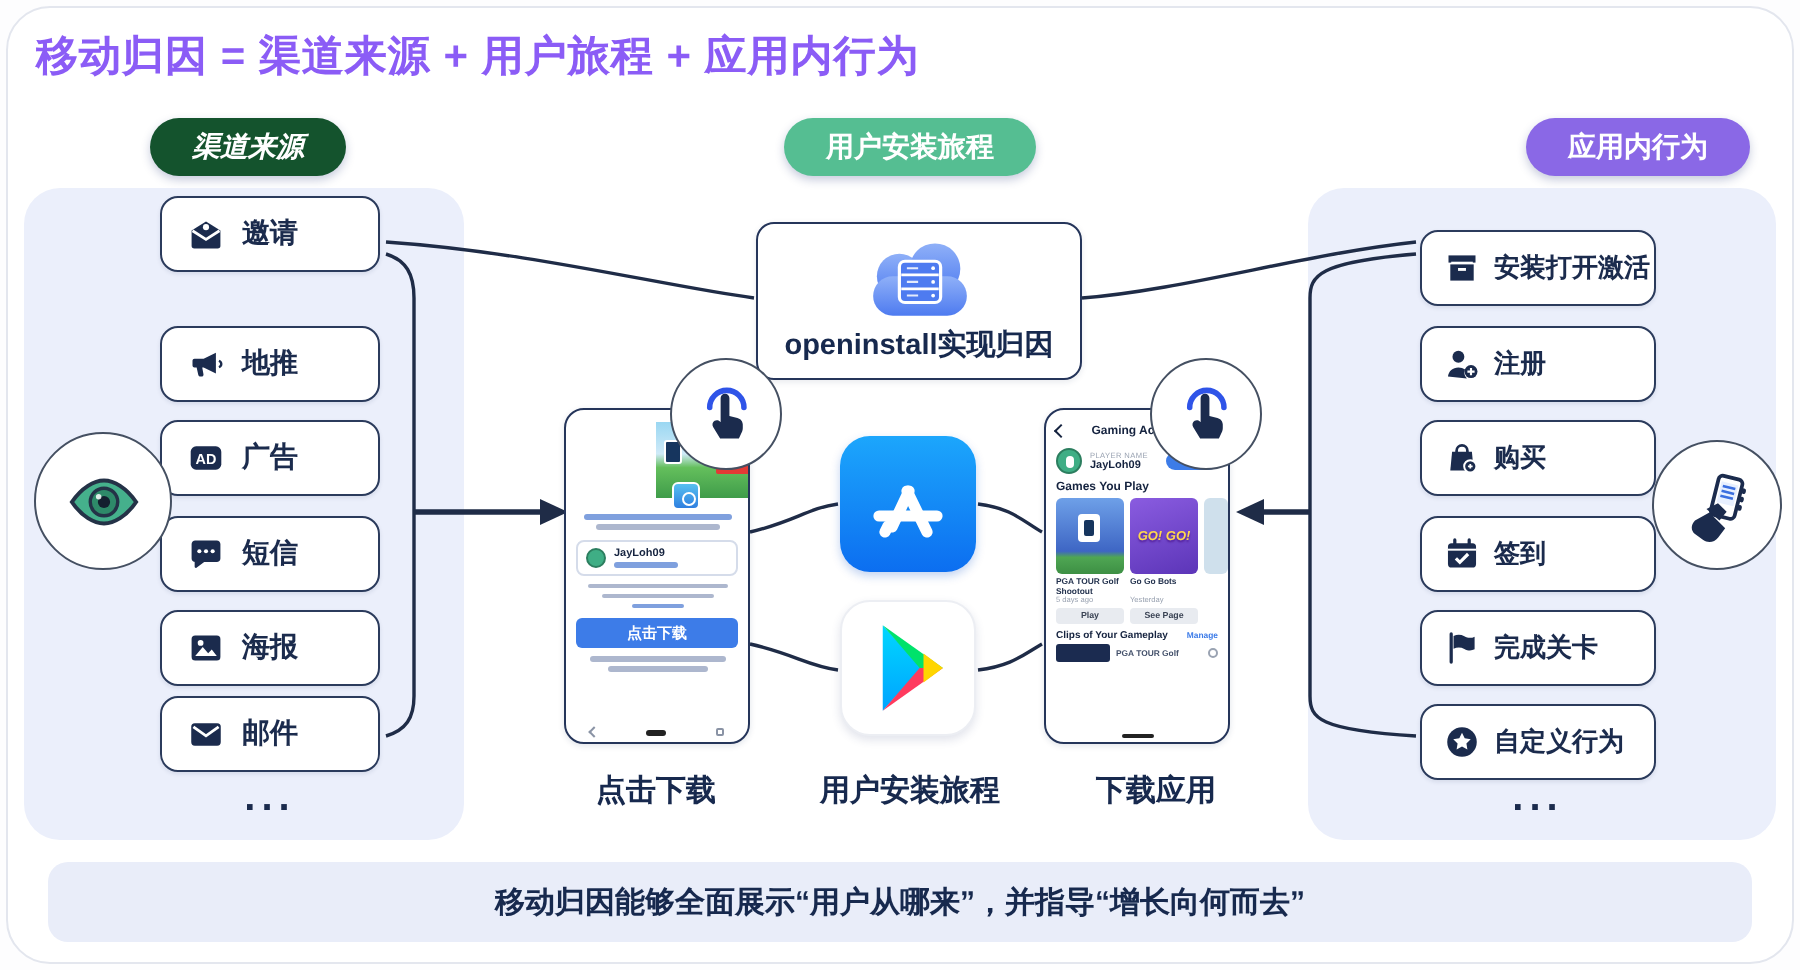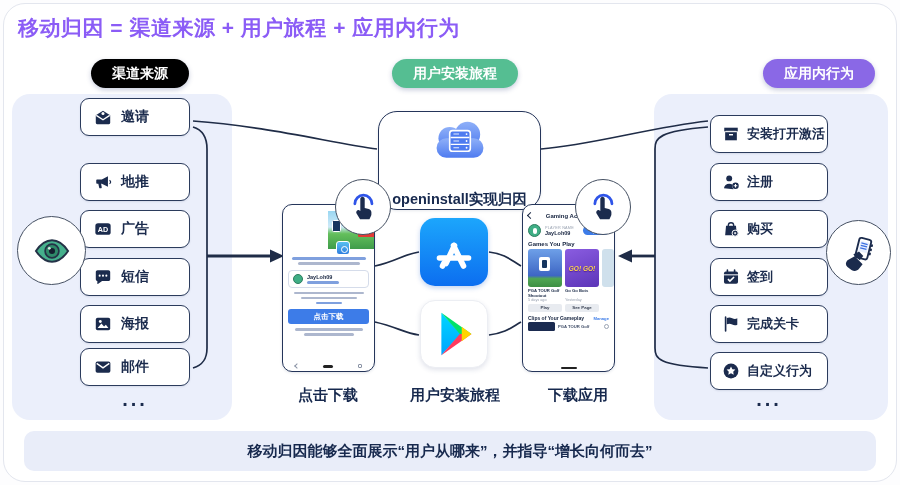--- a/index.html
+++ b/index.html
@@ -3,43 +3,43 @@
 <meta charset="utf-8">
 <style>
   html,body{margin:0;padding:0;background:#fff;}
   *{box-sizing:border-box;}
   body{font-family:"Liberation Sans", sans-serif;}
   .stage{position:relative;width:900px;height:485px;background:#fdfdfe;overflow:hidden;}
   .card{position:absolute;left:3px;top:3px;right:3px;bottom:3px;background:#fff;border:1px solid #E3E6EE;border-radius:22px;}
   .title{position:absolute;left:18px;top:14px;font-size:21px;font-weight:800;color:#8b5cf6;letter-spacing:.5px;}
   .badge{position:absolute;top:59px;height:29px;line-height:29px;padding:0 21px;border-radius:15px;
          color:#fff;font-size:14px;font-weight:700;transform:translateX(-50%);box-shadow:0 2px 5px rgba(30,50,120,.25);white-space:nowrap;}
-  .badge.b1{left:140px;background:#000000;}
+  .badge.b1{left:124px;background:#14532d;font-style:italic;}
   .badge.b2{left:455px;background:#55BE92;}
   .badge.b3{left:775px;background:#8A68E6;margin-left:44px;}
   .panel{position:absolute;top:94px;height:326px;background:#EBEFFB;border-radius:18px;}
   .panel.left{left:12px;width:220px;}
   .panel.right{left:654px;width:234px;}
   .itembox{position:absolute;height:38px;background:#fff;border:1.4px solid #2B3B5C;border-radius:9px;
            display:flex;align-items:center;gap:9px;padding-left:13px;font-size:14px;font-weight:700;color:#1B2B4D;
            box-shadow:0 1px 2px rgba(20,40,80,.10);z-index:2;}
   .itembox.l{left:80px;width:110px;}
   .itembox.r{left:710px;width:118px;font-size:13px;padding-left:11px;gap:7px;}
   .itembox svg{flex:0 0 auto;}
   .dots{position:absolute;top:388px;width:80px;text-align:center;font-size:20px;font-weight:800;color:#1B2B4D;letter-spacing:3px;z-index:2;}
   .dots.l{left:95px;} .dots.r{left:729px;}
   .roundicon{position:absolute;border-radius:50%;background:#fff;border:1.6px solid #455062;z-index:3;
              display:flex;align-items:center;justify-content:center;}
   .eye{left:17px;top:216px;width:69px;height:69px;}
   .handphone{left:826px;top:220px;width:65px;height:65px;}
   .tapcircle{width:56px;height:56px;z-index:4;}
   .tap1{left:335px;top:179px;} .tap2{left:575px;top:179px;}
-  .attrbox{position:absolute;left:378px;top:111px;width:163px;height:99px;background:#fff;border:1.6px solid #25355A;
-           border-radius:19px;z-index:2;display:flex;flex-direction:column;align-items:center;padding-top:7px;
-           box-shadow:0 1px 3px rgba(20,40,80,.10);justify-content:space-between;}
+  .attrbox{position:absolute;left:378px;top:111px;width:163px;height:79px;background:#fff;border:1.6px solid #25355A;
+           border-radius:9px;z-index:2;display:flex;flex-direction:column;align-items:center;padding-top:7px;
+           box-shadow:0 1px 3px rgba(20,40,80,.10);}
   .attrbox .lbl{font-size:14.5px;font-weight:800;color:#17294E;margin-top:2px;white-space:nowrap;}
   .phone{position:absolute;top:204px;width:93px;height:168px;background:#fff;border:1.5px solid #25355A;border-radius:10px;
          overflow:hidden;z-index:2;box-shadow:0 1px 3px rgba(20,40,80,.12);}
   .phone.p1{left:282px;} .phone.p2{left:522px;}
   .appicon{position:absolute;left:420px;width:68px;height:68px;border-radius:15px;z-index:2;}
   .appstore{top:218px;background:linear-gradient(180deg,#1CA6FC,#0C6EF0);box-shadow:0 2px 5px rgba(10,80,200,.25);}
   .gplay{top:300px;background:#fff;border:1px solid #ECEEF3;box-shadow:0 2px 5px rgba(40,60,110,.14);}
   .steplabel{position:absolute;top:386px;font-size:15px;font-weight:800;color:#17294E;text-align:center;z-index:2;}
   .s1{left:288px;width:80px;} .s2{left:395px;width:120px;} .s3{left:538px;width:80px;}
   .footer{position:absolute;left:24px;top:431px;width:852px;height:40px;background:#E9EDF9;border-radius:10px;

